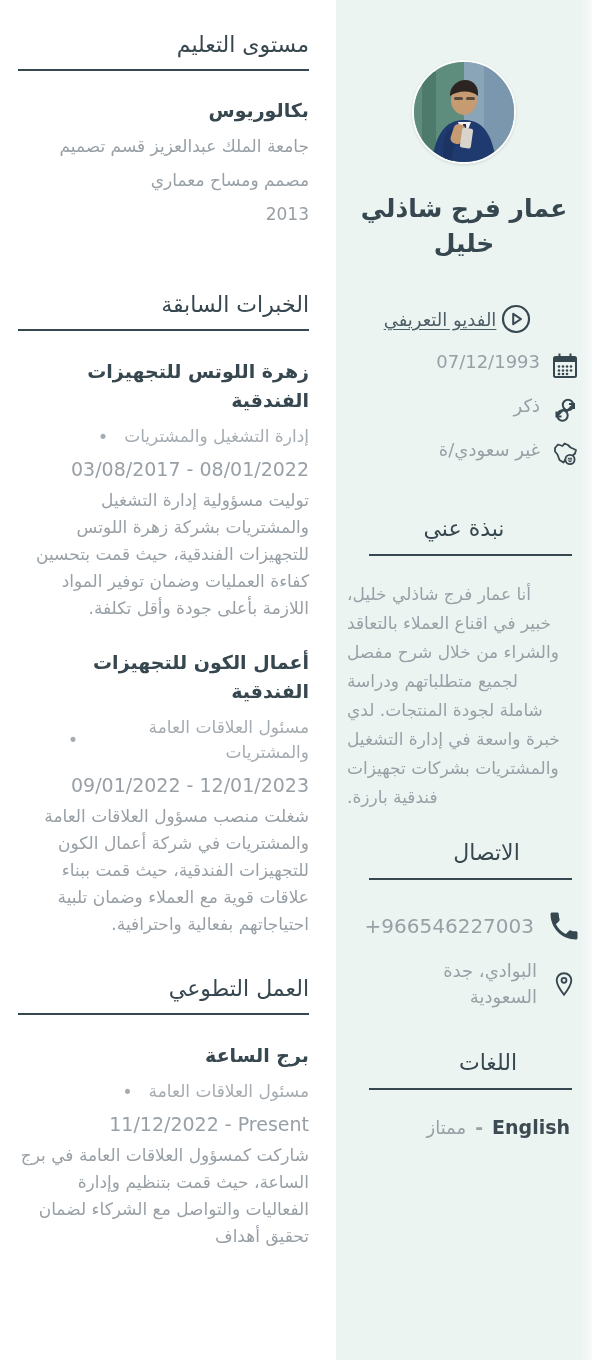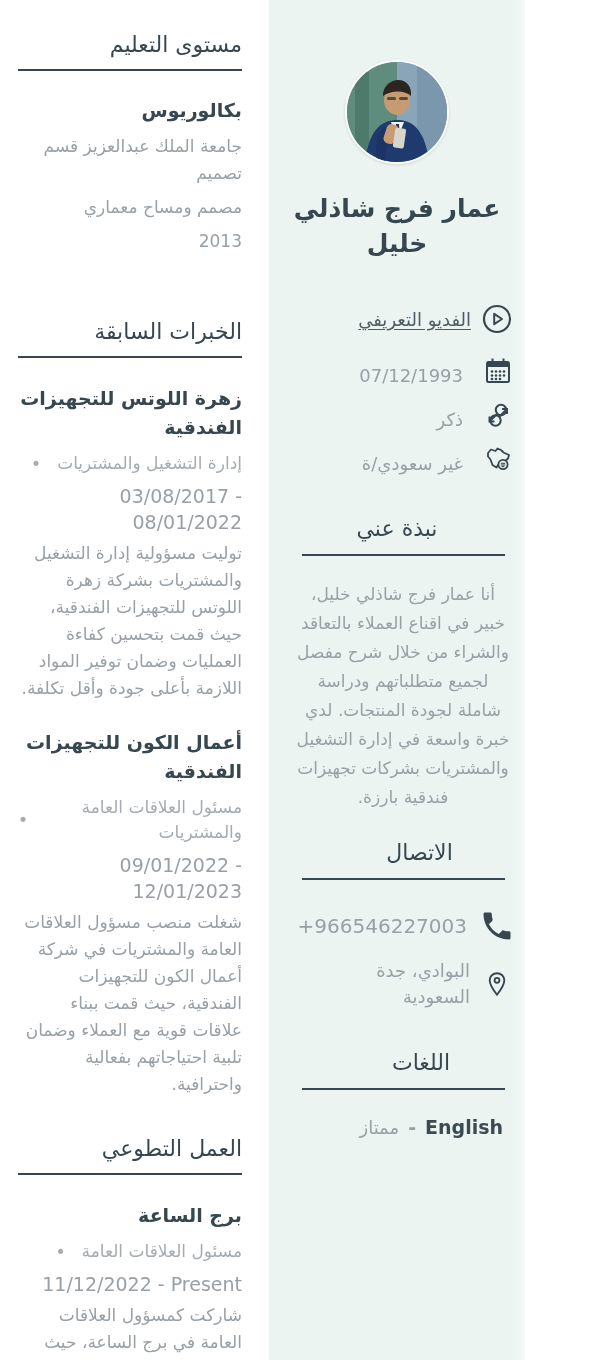--- a/index.html
+++ b/index.html
@@ -7,21 +7,21 @@
     --dark:#37474f;
     --gray:#98a0a6;
     --gray-light:#a5acb1;
     --link:#4d5d66;
   }
   *{margin:0;padding:0;box-sizing:border-box;}
   body{font-family:"DejaVu Sans",sans-serif;background:#fff;}
   .page{position:relative;width:602px;height:1360px;overflow:hidden;display:flex;background:#fff;}
 
   
-  .main{width:269px;height:100%;padding:30px 27px 0 18px;direction:rtl;overflow:hidden;}
+  .main{width:336px;height:100%;padding:30px 27px 0 18px;direction:rtl;overflow:hidden;}
   .m-section-title{font-size:22px;color:var(--dark);line-height:30px;text-align:right;}
   .m-line{height:2px;background:var(--dark);margin-top:9px;}
   .degree{margin-top:26px;font-size:19px;font-weight:bold;color:var(--dark);line-height:26px;}
   .edu-sub{margin-top:10px;font-size:17px;line-height:27px;color:var(--gray);}
   .edu-sub2{margin-top:7px;font-size:17px;line-height:27px;color:var(--gray);}
   .company{margin-top:26px;font-size:19px;font-weight:bold;color:var(--dark);line-height:29px;}
   .role-row{display:flex;align-items:center;margin-top:9px;color:var(--gray-light);font-size:17px;}
   .role-text{max-width:215px;line-height:25px;}
   .bullet{margin-inline-start:16px;font-size:17px;}
   .date-line{margin-top:7px;font-size:19px;color:var(--gray);line-height:26px;}
@@ -31,27 +31,27 @@
   .sec-vol{margin-top:36px;}
   .job2{margin-top:20px;}
 
   
   .sidebar{width:256px;height:100%;background:var(--sidebar-bg);direction:rtl;padding-top:60px;overflow:hidden;
            box-shadow:inset -14px 0 12px -12px rgba(255,255,255,.9);}
   .photo-wrap{width:104px;height:104px;border-radius:50%;margin:0 auto;overflow:hidden;
               border:2px solid #fafdfc;box-shadow:0 1px 3px rgba(0,0,0,.12);background:#8aa4b8;}
   .photo-wrap svg{display:block;}
   .name{margin:27px auto 0;width:230px;text-align:center;font-size:25px;font-weight:bold;color:var(--dark);line-height:35px;}
-  .video-row{margin:42px 12px 16px 0;display:flex;align-items:center;gap:10px;}
+  .video-row{margin:42px 12px 16px 0;display:flex;align-items:center;gap:4px;justify-content:center;}
   .video-link{font-size:18px;color:var(--link);text-decoration:underline;text-underline-offset:3px;cursor:pointer;}
-  .info-row{margin:9px 12px 0 0;display:flex;align-items:flex-end;gap:20px;min-height:35px;}
+  .info-row{margin:9px 12px 0 0;display:flex;align-items:flex-start;gap:10px;min-height:35px;}
   .info-text{font-size:18px;color:var(--gray);}
   .sb-title{margin-top:40px;text-align:center;font-size:22px;color:var(--dark);line-height:30px;}
   .sb-line{height:2px;background:var(--dark);margin:10px 20px 0 33px;}
-  .about-text{margin:24px 14px 0 0;width:216px;font-size:17px;line-height:29px;color:var(--gray);text-align:center;}
+  .about-text{margin:24px 29px 0 0;width:216px;font-size:17px;line-height:29px;color:var(--gray);text-align:left;}
   .phone-row{margin:28px 10px 0 0;display:flex;align-items:center;gap:12px;}
   .phone-num{font-size:20px;color:var(--gray);}
   .loc-row{margin:14px 13px 0 0;display:flex;align-items:center;gap:12px;}
   .loc-text{font-size:18px;color:var(--gray);line-height:26px;max-width:125px;}
   .lang-row{margin:26px 22px 0 0;display:flex;align-items:baseline;gap:9px;font-size:19px;}
   .lang-name{font-weight:bold;color:#3c4a52;}
   .lang-sep{color:var(--gray);font-weight:bold;}
   .lang-level{color:var(--gray);font-size:18px;}
   .icon{flex:0 0 auto;display:flex;align-items:center;justify-content:center;}
 </style>

